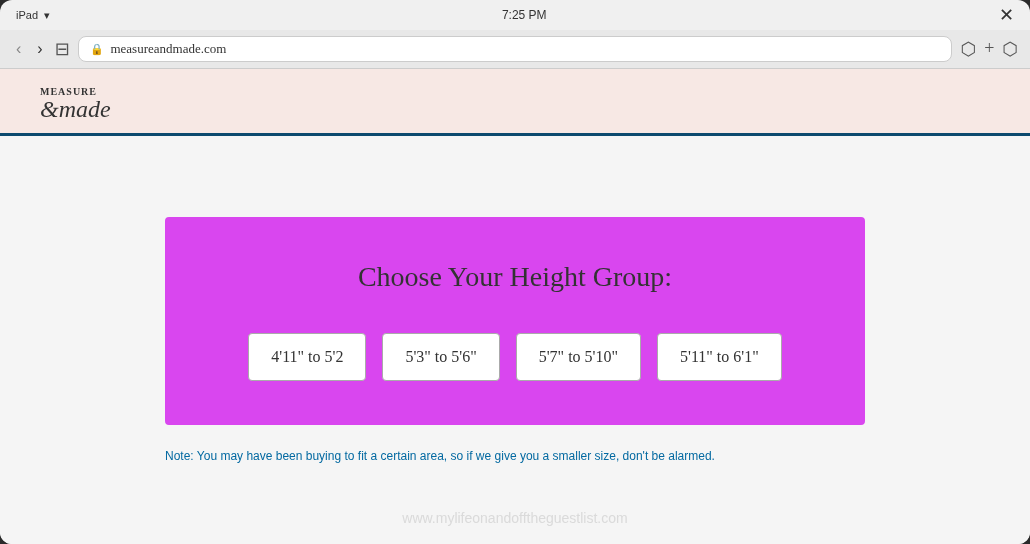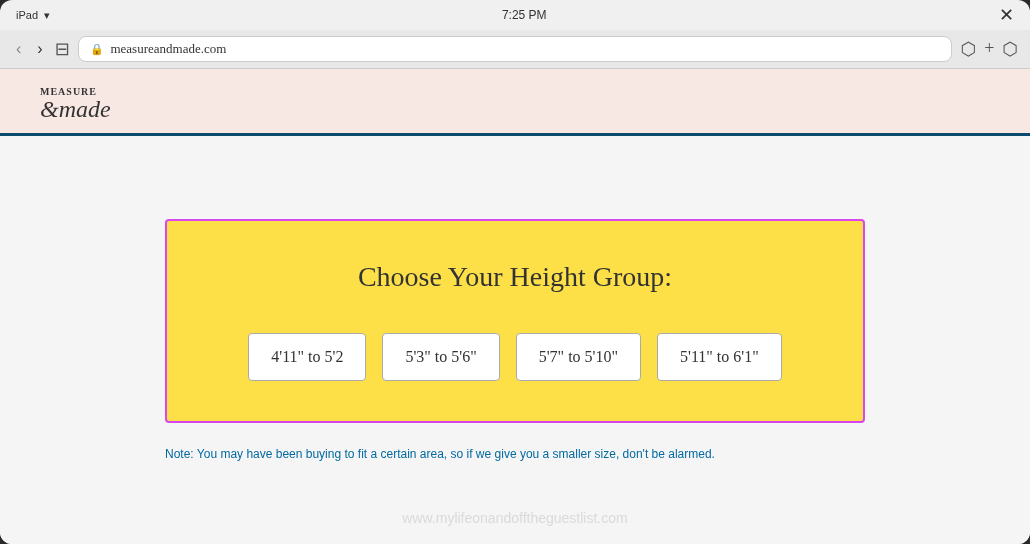--- a/index.html
+++ b/index.html
@@ -193,22 +193,22 @@
       flex: 1;
       background: #f5f5f5;
       display: flex;
       flex-direction: column;
       align-items: center;
       justify-content: center;
       padding: 20px 40px;
     }
 
     .height-selection-card {
-      background: #fde047;
-      border: 2px solid #d946ef;
+      background: #d946ef;
+      border: 4px solid #d946ef;
       border-radius: 4px;
       padding: 40px 60px;
       width: 700px;
       max-width: 100%;
     }
 
     .card-title {
       text-align: center;
       font-size: 28px;
       font-weight: normal;

